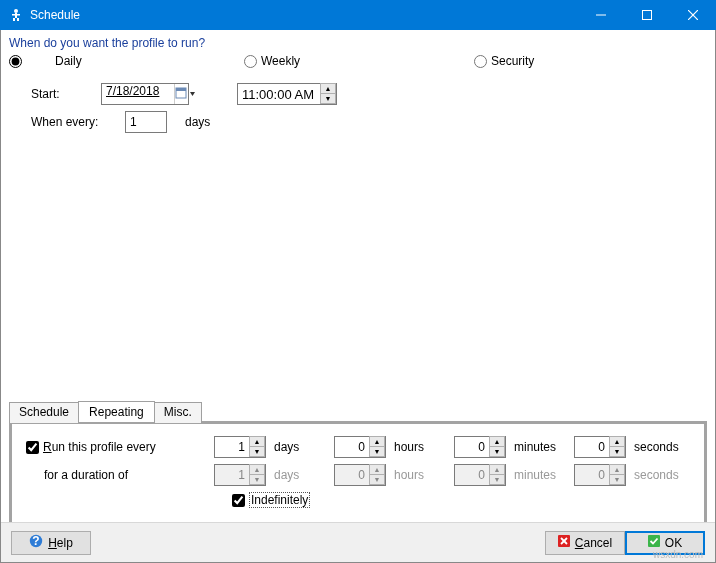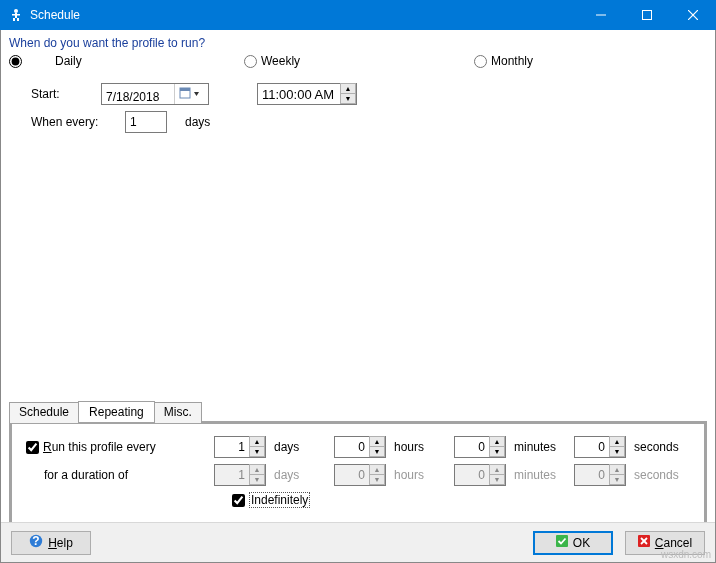--- a/index.html
+++ b/index.html
@@ -12,21 +12,21 @@
 .prompt { padding: 6px 8px 4px 8px; color: #1a3f9c; }
 .radios { display: flex; padding: 0 8px 8px 8px; }
 .radios label { display: flex; align-items: center; gap: 4px; }
 .radios label:nth-child(1){ flex: 0 0 235px; gap: 33px; }
 .radios label:nth-child(2){ flex: 0 0 230px; }
 input[type=radio]{ accent-color: #000; }
 input[type=checkbox]{ accent-color: #000; }
 .section { padding: 4px 8px 0 30px; }
 .row { display: flex; align-items: center; height: 28px; }
 .row .lab { width: 70px; }
-.datebox { display: inline-flex; align-items: flex-end; border: 1px solid #7a7a7a; height: 22px; background: #fff; margin-left: 0px; width: 108px; }
+.datebox { display: inline-flex; align-items: flex-start; border: 1px solid #7a7a7a; height: 22px; background: #fff; margin-left: 0px; width: 88px; text-decoration: underline; }
 .datebox input { border: none; outline: none; width: 72px; padding: 0 4px; font-size: 12px; }
 .datebox .calbtn { width: 30px; height: 100%; display: flex; align-items: center; justify-content: center; border-left: 1px solid #ccc; }
 .timebox { display: inline-flex; align-items: center; border: 1px solid #7a7a7a; height: 22px; margin-left: 48px; }
 .timebox input { border: none; outline: none; width: 82px; padding: 0 4px; font-size: 13px; }
 .spinbtns { display: flex; flex-direction: column; width: 16px; height: 20px; border-left: 1px solid #b0b0b0; }
 .spinbtns span { flex:1; display:flex; align-items:center; justify-content:center; font-size:7px; line-height:0; background:#e9e9e9; border:1px solid #b0b0b0; margin:-1px 0 0 -1px; }
 .numfield { display:inline-flex; border:1px solid #7a7a7a; height:22px; background:#fff; }
 .numfield input { border:none; outline:none; width:34px; text-align:right; padding:0 4px; font-size:12px; }
 .numfield.disabled { background:#f0f0f0; color:#888; }
 .numfield.disabled input { background:#f0f0f0; color:#888; }
@@ -42,21 +42,21 @@
 .runrow .unit.disabled { color:#999; }
 .indef { margin-left: 206px; margin-top:6px; display:flex; align-items:center; gap:4px; }
 .indef span { border:1px dotted #555; padding:0 1px; }
 .footer { position:absolute; left:0; right:0; bottom:0; height:40px; background:#f0f0f0; border-top:1px solid #d8d8d8; display:flex; align-items:center; padding:0 10px; }
 .footer .spacer { flex:1; }
 .btnf { width:80px; height:24px; border:1px solid #adadad; background:#e1e1e1; display:flex; align-items:center; justify-content:center; gap:5px; }
 .btnf.ok { border:2px solid #0078d7; }
 .btnf.cancel { margin-left:12px; }
 .btnf.help { }
 .underl { text-decoration: underline; }
-.watermark { position:absolute; right:4px; bottom:2px; font-size:10px; color:#bbb; z-index:10; }
+.watermark { position:absolute; right:12px; bottom:2px; font-size:10px; color:#bbb; z-index:10; }
 </style>
 </head>
 <body>
 
 <div class="titlebar">
   <span class="icon">
     <svg width="14" height="14" viewBox="0 0 14 14">
         <circle cx="7" cy="3" r="2" fill="#fff"></circle>
         <rect x="6" y="5" width="2" height="5" fill="#fff"></rect>
         <rect x="3" y="6" width="8" height="1.5" fill="#fff"></rect>
@@ -90,21 +90,21 @@
     <label>
         <input type="radio" name="freq" checked="" style="">
         <span>Daily</span>
       </label>
     <label>
         <input type="radio" name="freq" style="">
         <span>Weekly</span>
       </label>
     <label>
         <input type="radio" name="freq" style="">
-        <span>Monthly</span>
+        <span>Security</span>
       </label>
   </div>
 
   <div class="section">
     <div class="row">
       <span class="lab">Start:</span>
       <span class="datebox">
         <input value="7/18/2018" style="">
         <span class="calbtn">
           <svg width="22" height="14">
@@ -227,32 +227,32 @@
   <div class="footer">
     <div class="btnf help">
       <span><svg width="14" height="14">
             <circle cx="7" cy="7" r="6.2" fill="#2e7cd6"></circle>
             <text x="7" y="11" text-anchor="middle" fill="#fff" font-size="10" font-weight="bold">?</text>
           </svg></span>
       <span><span class="underl">H</span>elp</span>
 
     </div>
     <div class="spacer"></div>
-    <div class="btnf ok">
-      <span><svg width="12" height="12">
-            <rect width="12" height="12" fill="#3bb54a" rx="1"></rect>
-            <path d="M2.5 6 L5 8.5 L9.5 3.5" stroke="#fff" stroke-width="1.8" fill="none"></path>
-          </svg></span>
-      <span>OK</span>
-    </div>
     <div class="btnf cancel">
       <span><svg width="12" height="12">
             <rect width="12" height="12" fill="#d22" rx="1"></rect>
             <line x1="3" y1="3" x2="9" y2="9" stroke="#fff" stroke-width="1.8"></line>
             <line x1="9" y1="3" x2="3" y2="9" stroke="#fff" stroke-width="1.8"></line>
           </svg></span>
       <span><span class="underl">C</span>ancel</span>
 
     </div>
+    <div class="btnf ok">
+      <span><svg width="12" height="12">
+            <rect width="12" height="12" fill="#3bb54a" rx="1"></rect>
+            <path d="M2.5 6 L5 8.5 L9.5 3.5" stroke="#fff" stroke-width="1.8" fill="none"></path>
+          </svg></span>
+      <span>OK</span>
+    </div>
   </div>
 
   <div class="watermark">wsxdn.com</div>
 </div>
 
 </body></html>

